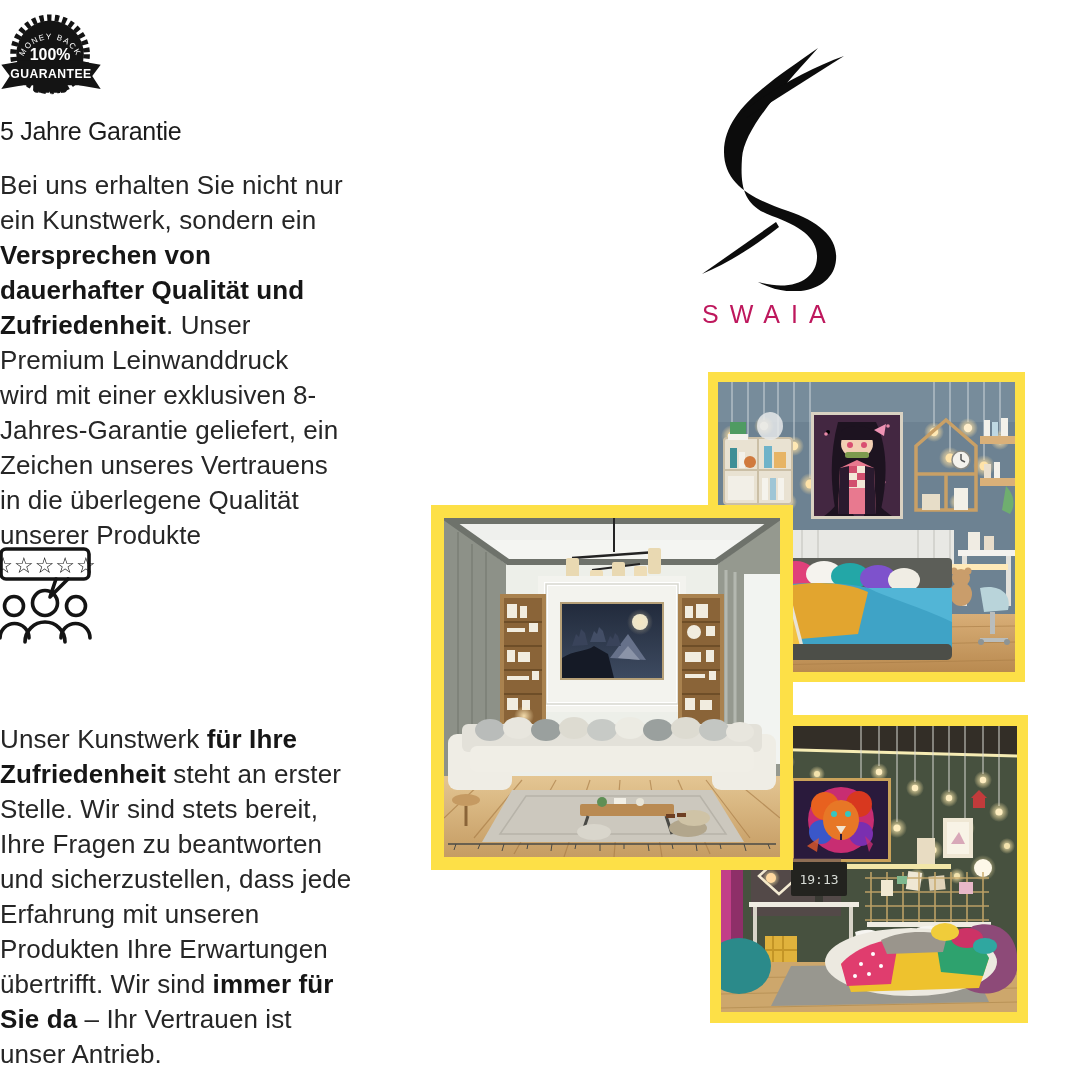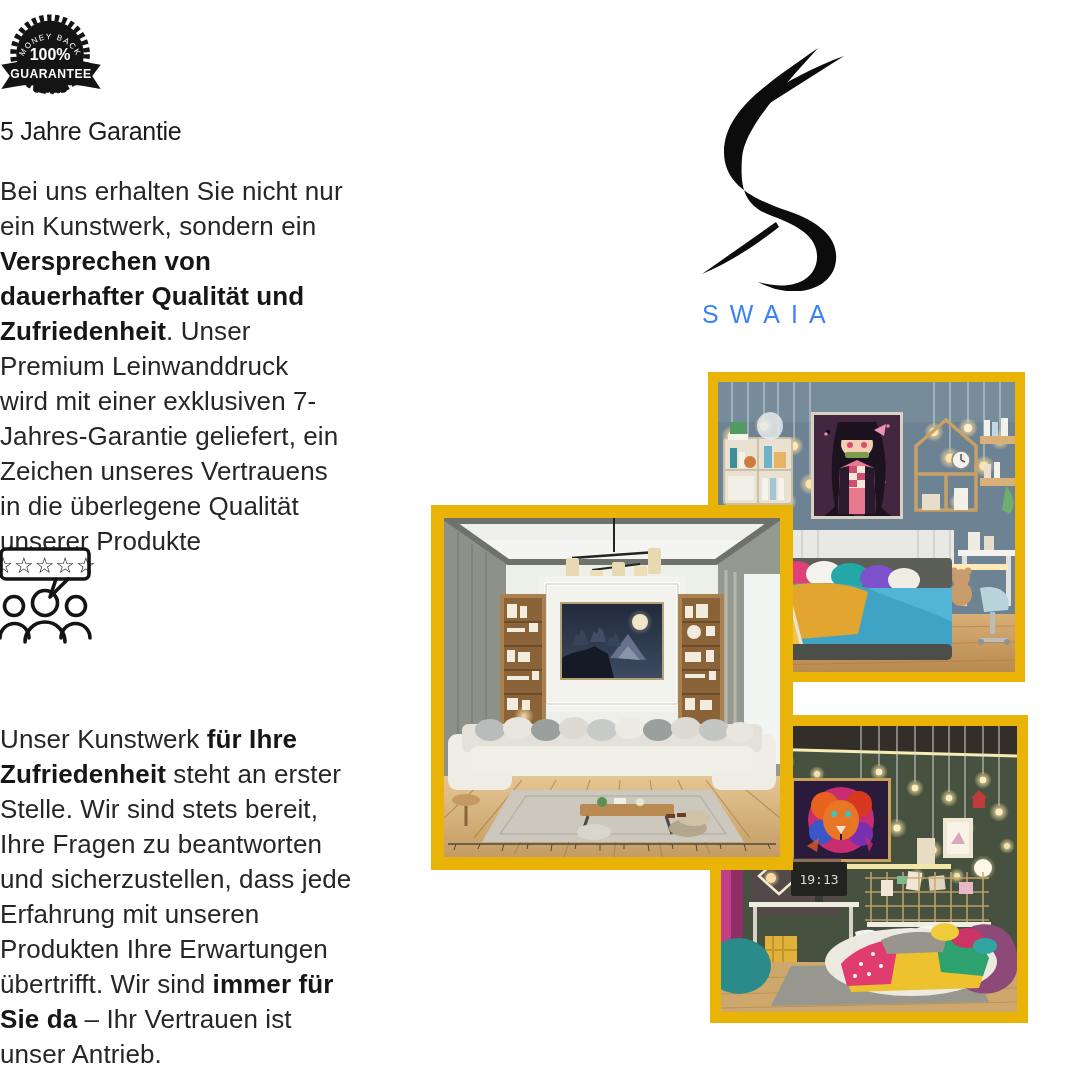--- a/index.html
+++ b/index.html
@@ -6,32 +6,32 @@
   .canvas{
     position:relative;width:1080px;height:1080px;overflow:hidden;
     background:#ffffff;font-family:"Liberation Sans",sans-serif;color:#1d1d1d;
   }
   .badge-wrap{position:absolute;left:-4px;top:14px;width:110px;height:90px;}
   .h-title{position:absolute;font-size:25px;font-weight:400;letter-spacing:-.3px;color:#1b1b1b;white-space:nowrap;}
   .h1{left:0;top:100px;}
   .h2{left:0;top:651px;}
   .body-par{position:absolute;left:0;width:404px;font-size:26px;line-height:35px;
     color:#262626;white-space:pre-line;letter-spacing:.1px;}
-  .p1{top:148px;}
+  .p1{top:142px;}
   .p2{top:696px;}
   .body-par .b{font-weight:700;color:#161616;}
   .reviews-wrap{position:absolute;left:-2px;top:545px;width:100px;height:100px;}
   
   .logo{position:absolute;left:700px;top:46px;width:170px;height:300px;}
   .logo .wordmark{
     position:absolute;left:2px;top:254px;font-size:25px;letter-spacing:11px;
-    color:#3b82f6;font-weight:400;white-space:nowrap;
+    color:#be185d;font-weight:400;white-space:nowrap;
   }
   
-  .card{position:absolute;background:#eab308;}
+  .card{position:absolute;background:#fde047;}
   .card-girl{left:708px;top:372px;width:317px;height:310px;z-index:1;}
   .card-lion{left:710px;top:715px;width:318px;height:308px;z-index:1;}
   .card-living{left:431px;top:505px;width:362px;height:365px;z-index:3;}
   .card svg{position:absolute;display:block;}
   .card-girl svg{left:10px;top:10px;}
   .card-lion svg{left:11px;top:11px;}
   .card-living svg{left:13px;top:13px;}
 </style>
 </head>
 <body>
@@ -56,21 +56,21 @@
     </svg>
   </div>
 
   <h1 class="h-title h1">5 Jahre Garantie</h1>
   <p class="body-par p1"><span>Bei uns erhalten Sie nicht nur
 ein Kunstwerk, sondern ein
 </span><span class="b">Versprechen von
 dauerhafter Qualität und
 Zufriedenheit</span><span>. Unser
 Premium Leinwanddruck
-wird mit einer exklusiven 7-
+wird mit einer exklusiven 8-
 Jahres-Garantie geliefert, ein
 Zeichen unseres Vertrauens
 in die überlegene Qualität
 unserer Produkte</span></p>
 
   <div class="reviews-wrap">
     <svg viewBox="0 0 100 100" width="100" height="100" fill="none" stroke="#141414" stroke-width="3.6" stroke-linecap="round" stroke-linejoin="round">
       <rect x="3" y="4" width="88" height="30" rx="5"></rect>
       <text x="47" y="28" text-anchor="middle" font-size="22" letter-spacing="1" fill="#141414" stroke="none" font-family="DejaVu Sans,sans-serif">☆☆☆☆☆</text>
       <path d="M 58 34 L 52 52 L 70 34"></path>

